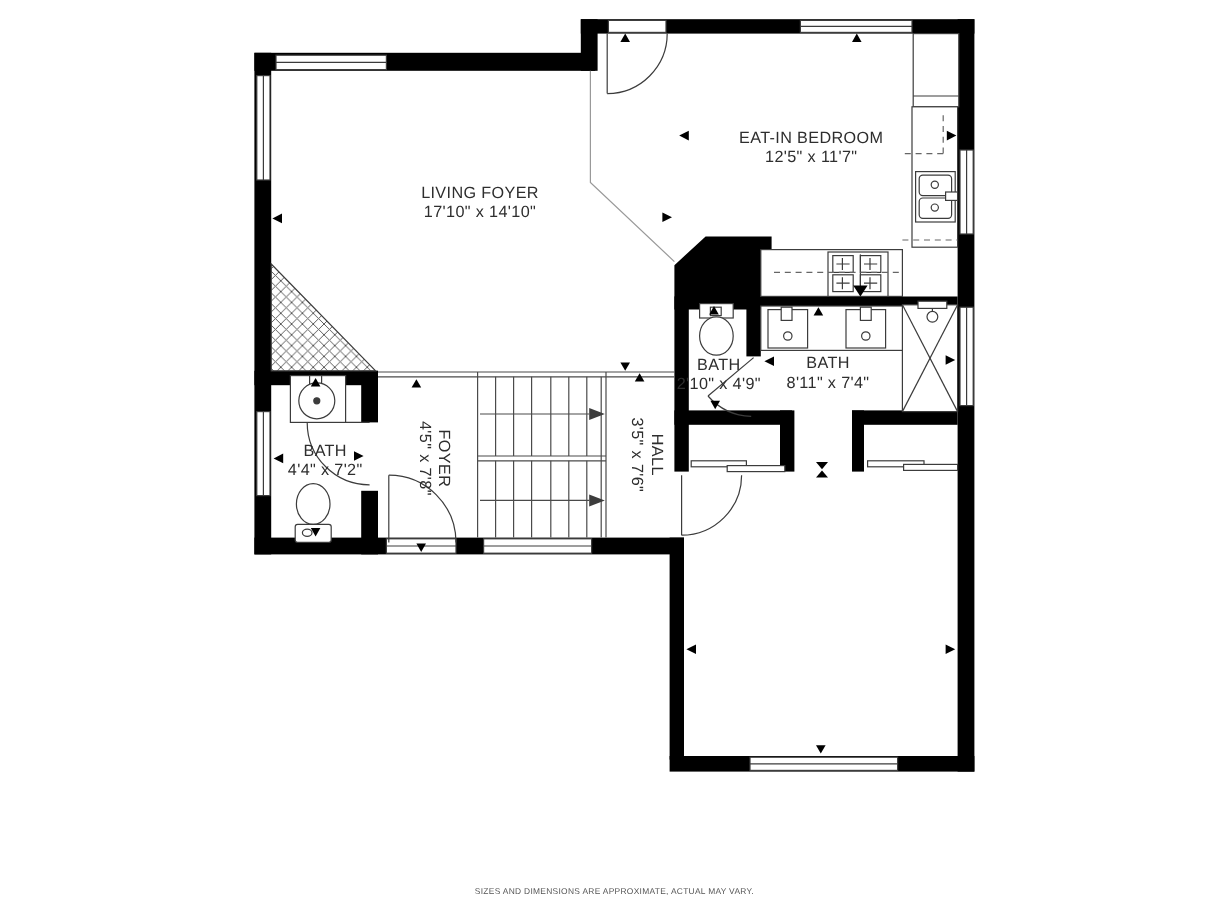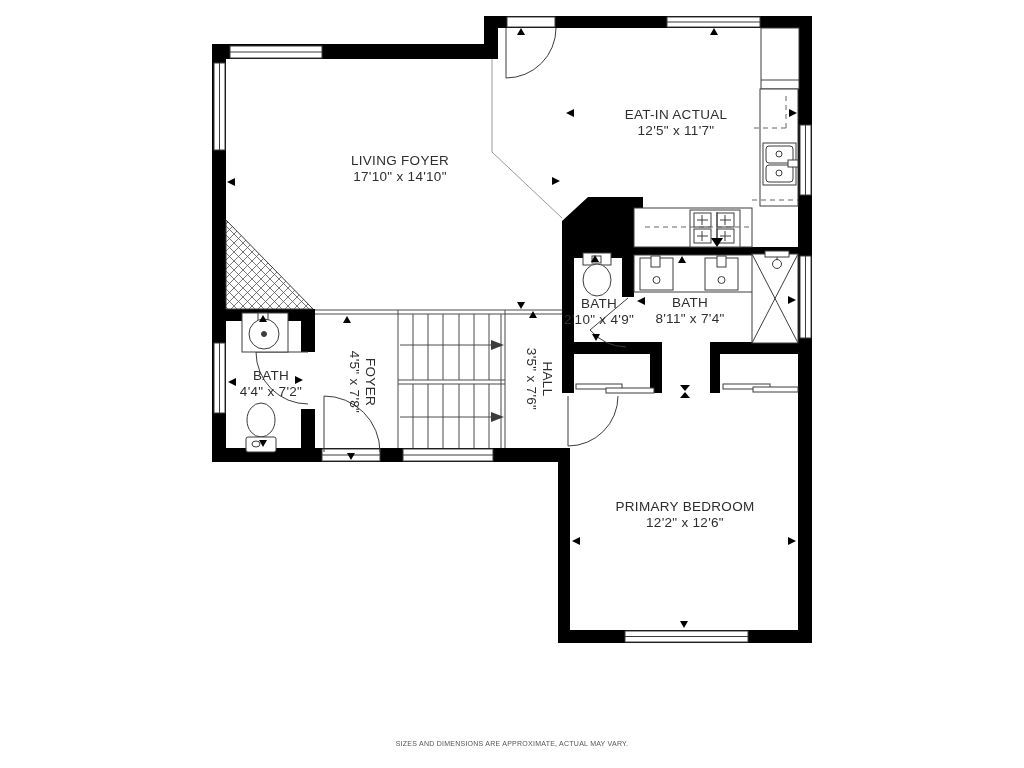--- a/index.html
+++ b/index.html
@@ -256,21 +256,21 @@
     <polygon points="685,392 680,398 690,398"></polygon>
   </g>
 </svg>
 
   <div class="room-label" style="left:400px;top:169px">
     <span class="room-name">LIVING FOYER</span>
     <span class="room-dims">17'10" x 14'10"</span>
   </div>
 
   <div class="room-label" style="left:676px;top:123px">
-    <span class="room-name">EAT-IN ACTUAL</span>
+    <span class="room-name">EAT-IN BEDROOM</span>
     <span class="room-dims">12'5" x 11'7"</span>
   </div>
 
   <div class="room-label" style="left:599px;top:312px">
     <span class="room-name">BATH</span>
     <span class="room-dims">2'10" x 4'9"</span>
   </div>
 
   <div class="room-label" style="left:690px;top:311px">
     <span class="room-name">BATH</span>
@@ -285,19 +285,15 @@
   <div class="room-label rot" style="left:362px;top:382px">
     <span class="room-name">FOYER</span>
     <span class="room-dims">4'5" x 7'8"</span>
   </div>
 
   <div class="room-label rot" style="left:539px;top:379px">
     <span class="room-name">HALL</span>
     <span class="room-dims">3'5" x 7'6"</span>
   </div>
 
-  <div class="room-label" style="left:685px;top:515px">
-    <span class="room-name">PRIMARY BEDROOM</span>
-    <span class="room-dims">12'2" x 12'6"</span>
-  </div>
 
   <div class="disclaimer">SIZES AND DIMENSIONS ARE APPROXIMATE, ACTUAL MAY VARY.</div>
 </div>
 
 </body></html>

